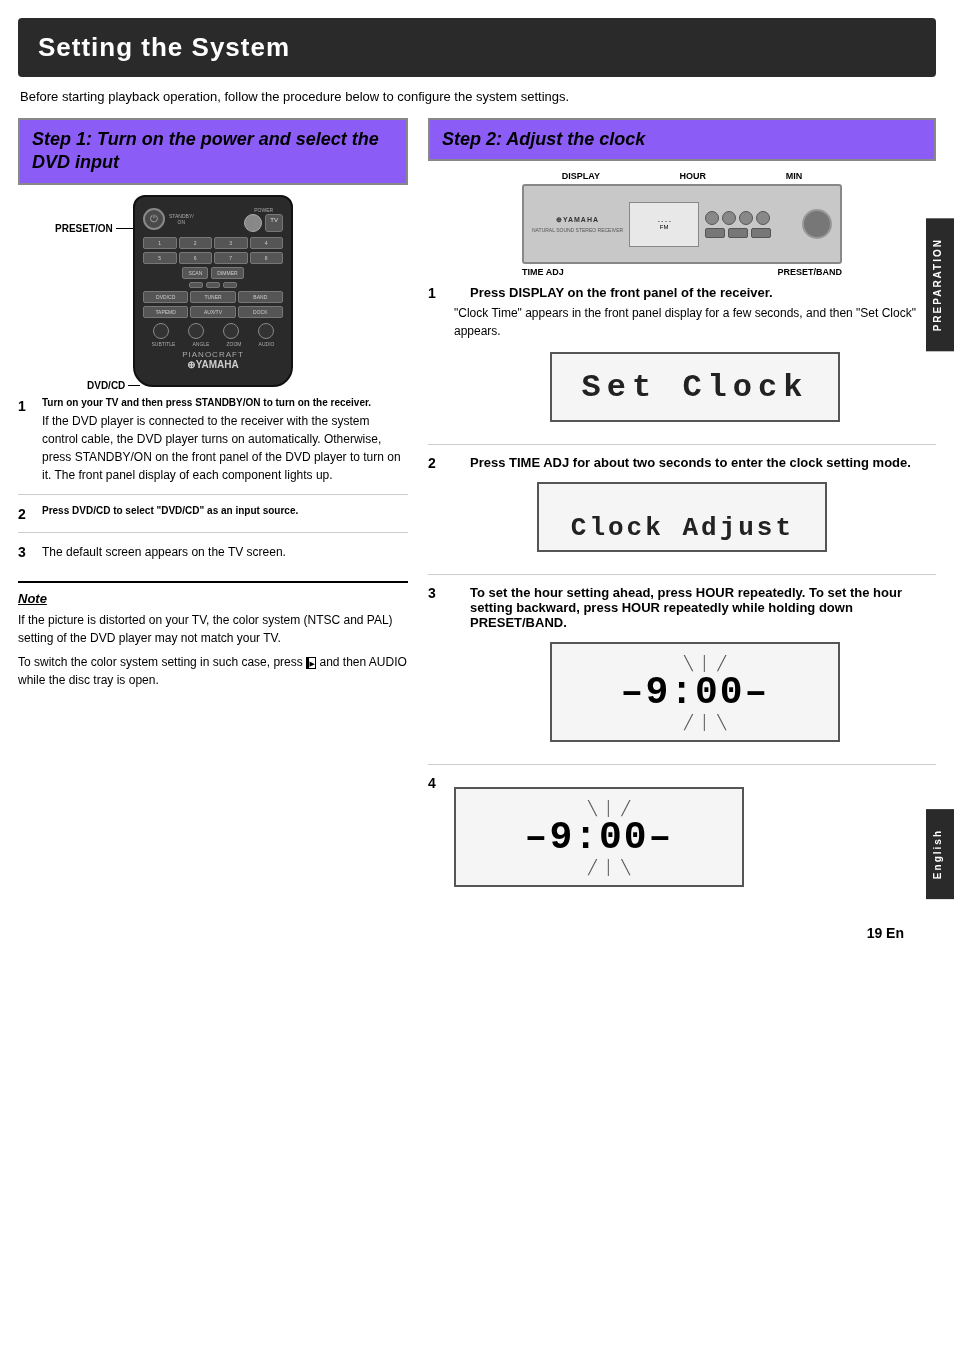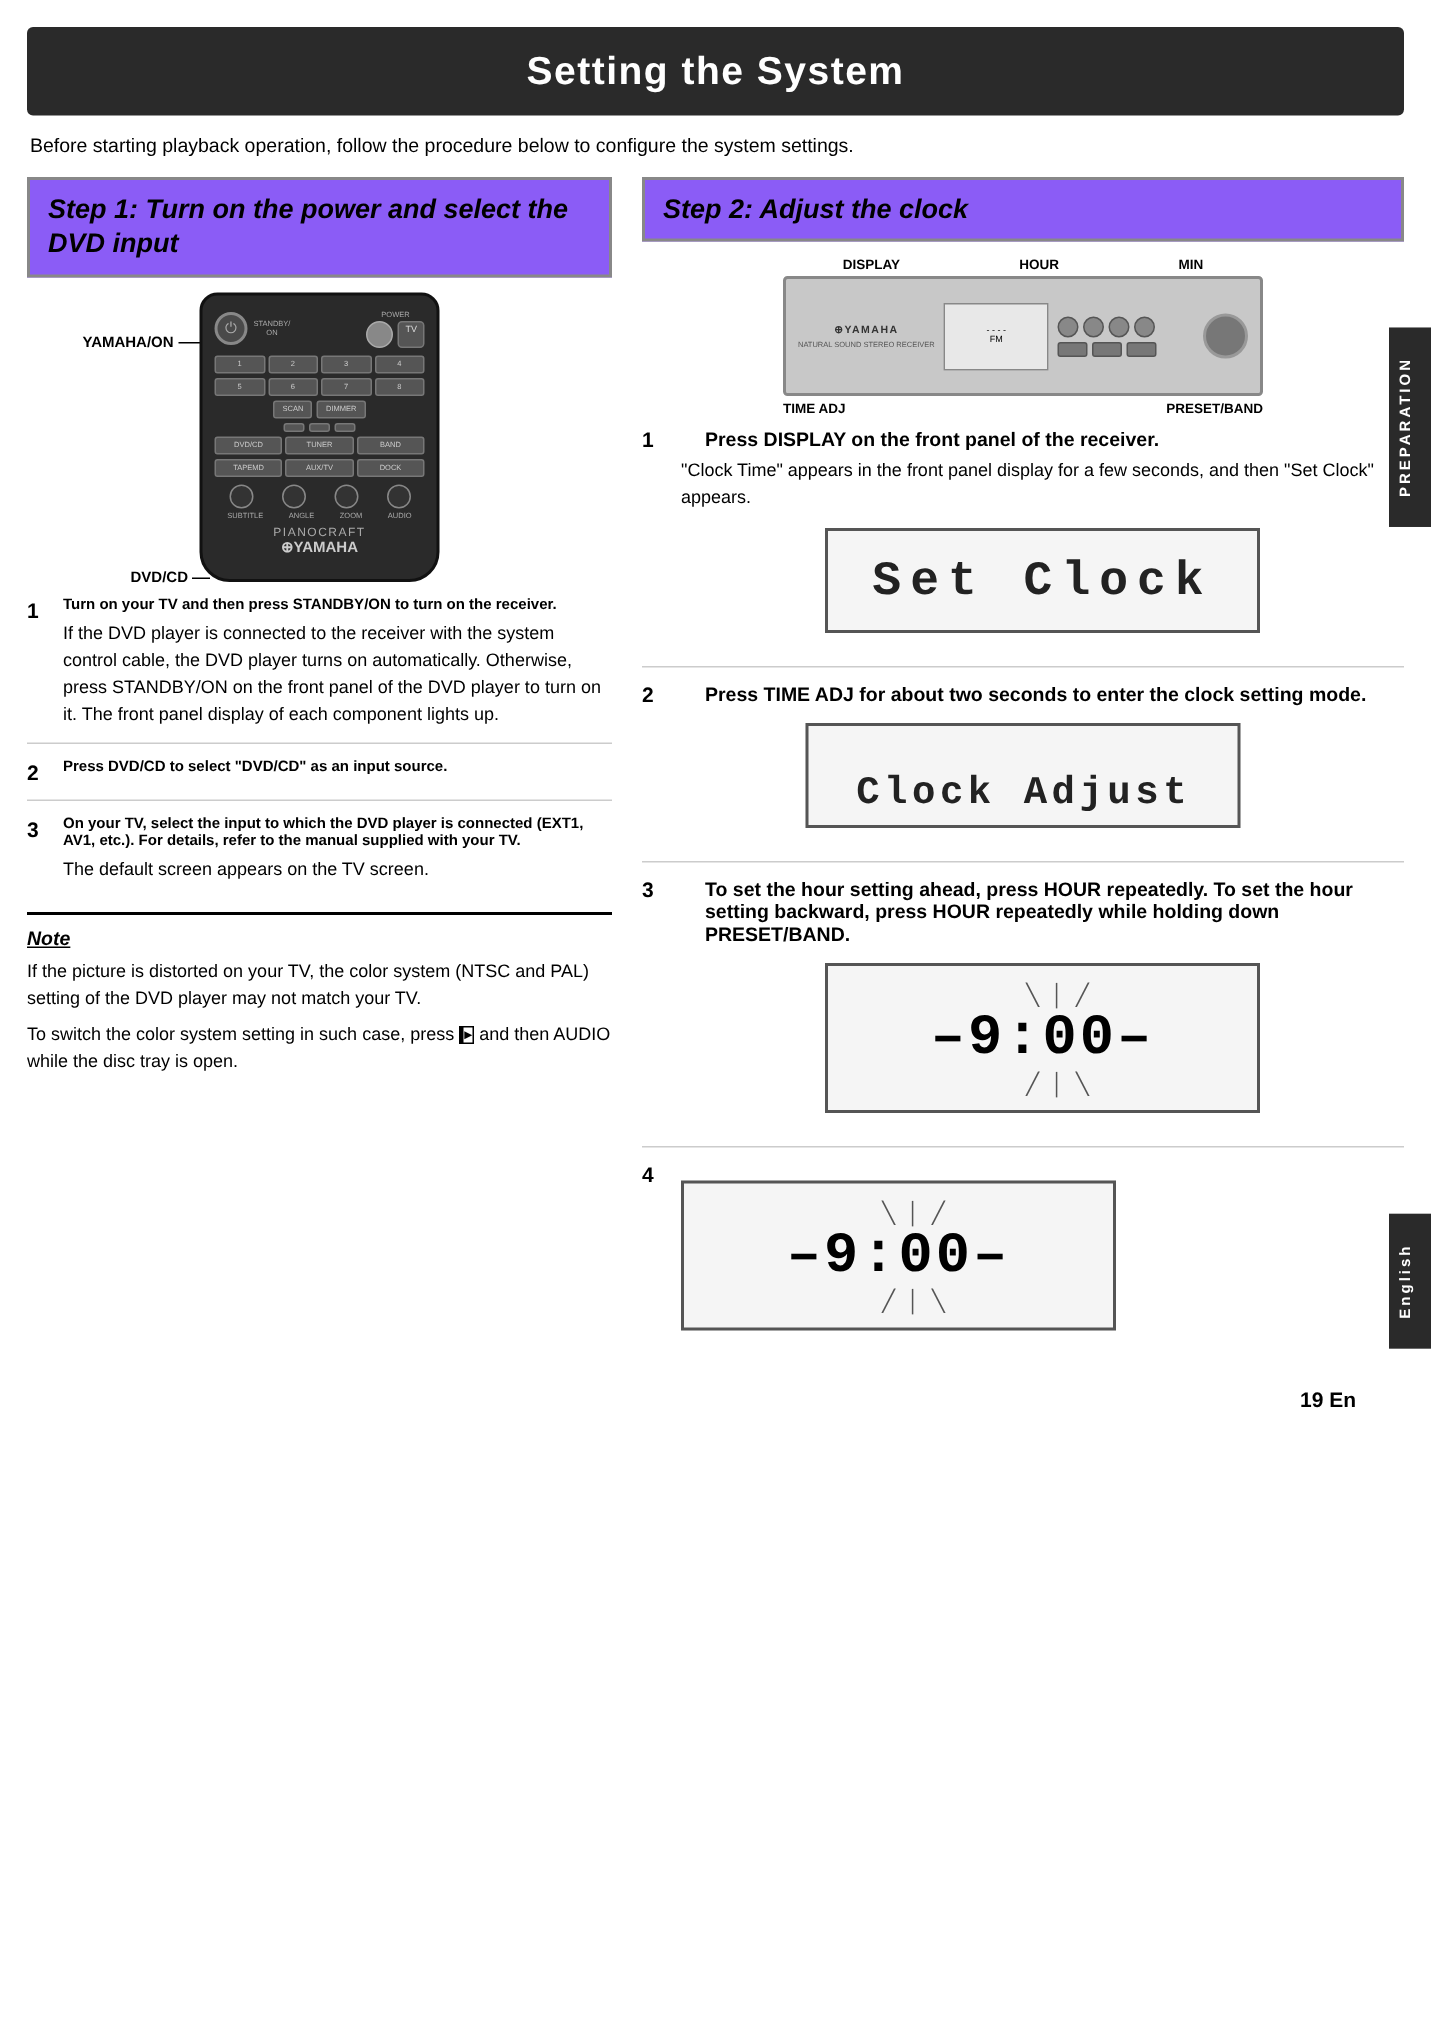--- a/index.html
+++ b/index.html
@@ -10,21 +10,20 @@
       font-size: 13px;
       background: #fff;
       color: #000;
       position: relative;
     }
 
     
     .page-header {
       background: #2a2a2a;
       color: #fff;
-      text-align: center;
       padding: 14px 20px;
       margin: 18px 18px 12px 18px;
       border-radius: 4px;
     }
     .page-header h1 {
       font-size: 26px;
       font-weight: bold;
       letter-spacing: 1px;
     }
 
@@ -417,21 +416,21 @@
     <div class="left-col">
 
       <div class="step-header">
         <h2>Step 1: Turn on the power and select the DVD input</h2>
       </div>
 
       <div class="remote-container">
         <div class="remote-outer">
 
           <div class="annotation-standby">
-            <span>YAMAHA/ON</span>
+            <span>PRESET/ON</span>
           </div>
 
           <div class="annotation-dvd">
             <span>DVD/CD</span>
           </div>
 
           <div class="remote">
 
             <div class="remote-top-row">
               <div style="display:flex; align-items:center; gap:4px;">
@@ -517,21 +516,20 @@
         <div class="step-item">
           <div class="step-num">2</div>
           <div class="step-text-block">
             <div class="step-title">Press DVD/CD to select "DVD/CD" as an input source.</div>
           </div>
         </div>
 
         <div class="step-item">
           <div class="step-num">3</div>
           <div class="step-text-block">
-            <div class="step-title">On your TV, select the input to which the DVD player is connected (EXT1, AV1, etc.). For details, refer to the manual supplied with your TV.</div>
             <div class="step-desc">The default screen appears on the TV screen.</div>
           </div>
         </div>
       </div>
 
       <div class="note-section">
         <div class="note-title">Note</div>
         <p class="note-text">If the picture is distorted on your TV, the color system (NTSC and PAL) setting of the DVD player may not match your TV.</p>
         <p class="note-text">
           To switch the color system setting in such case, press

